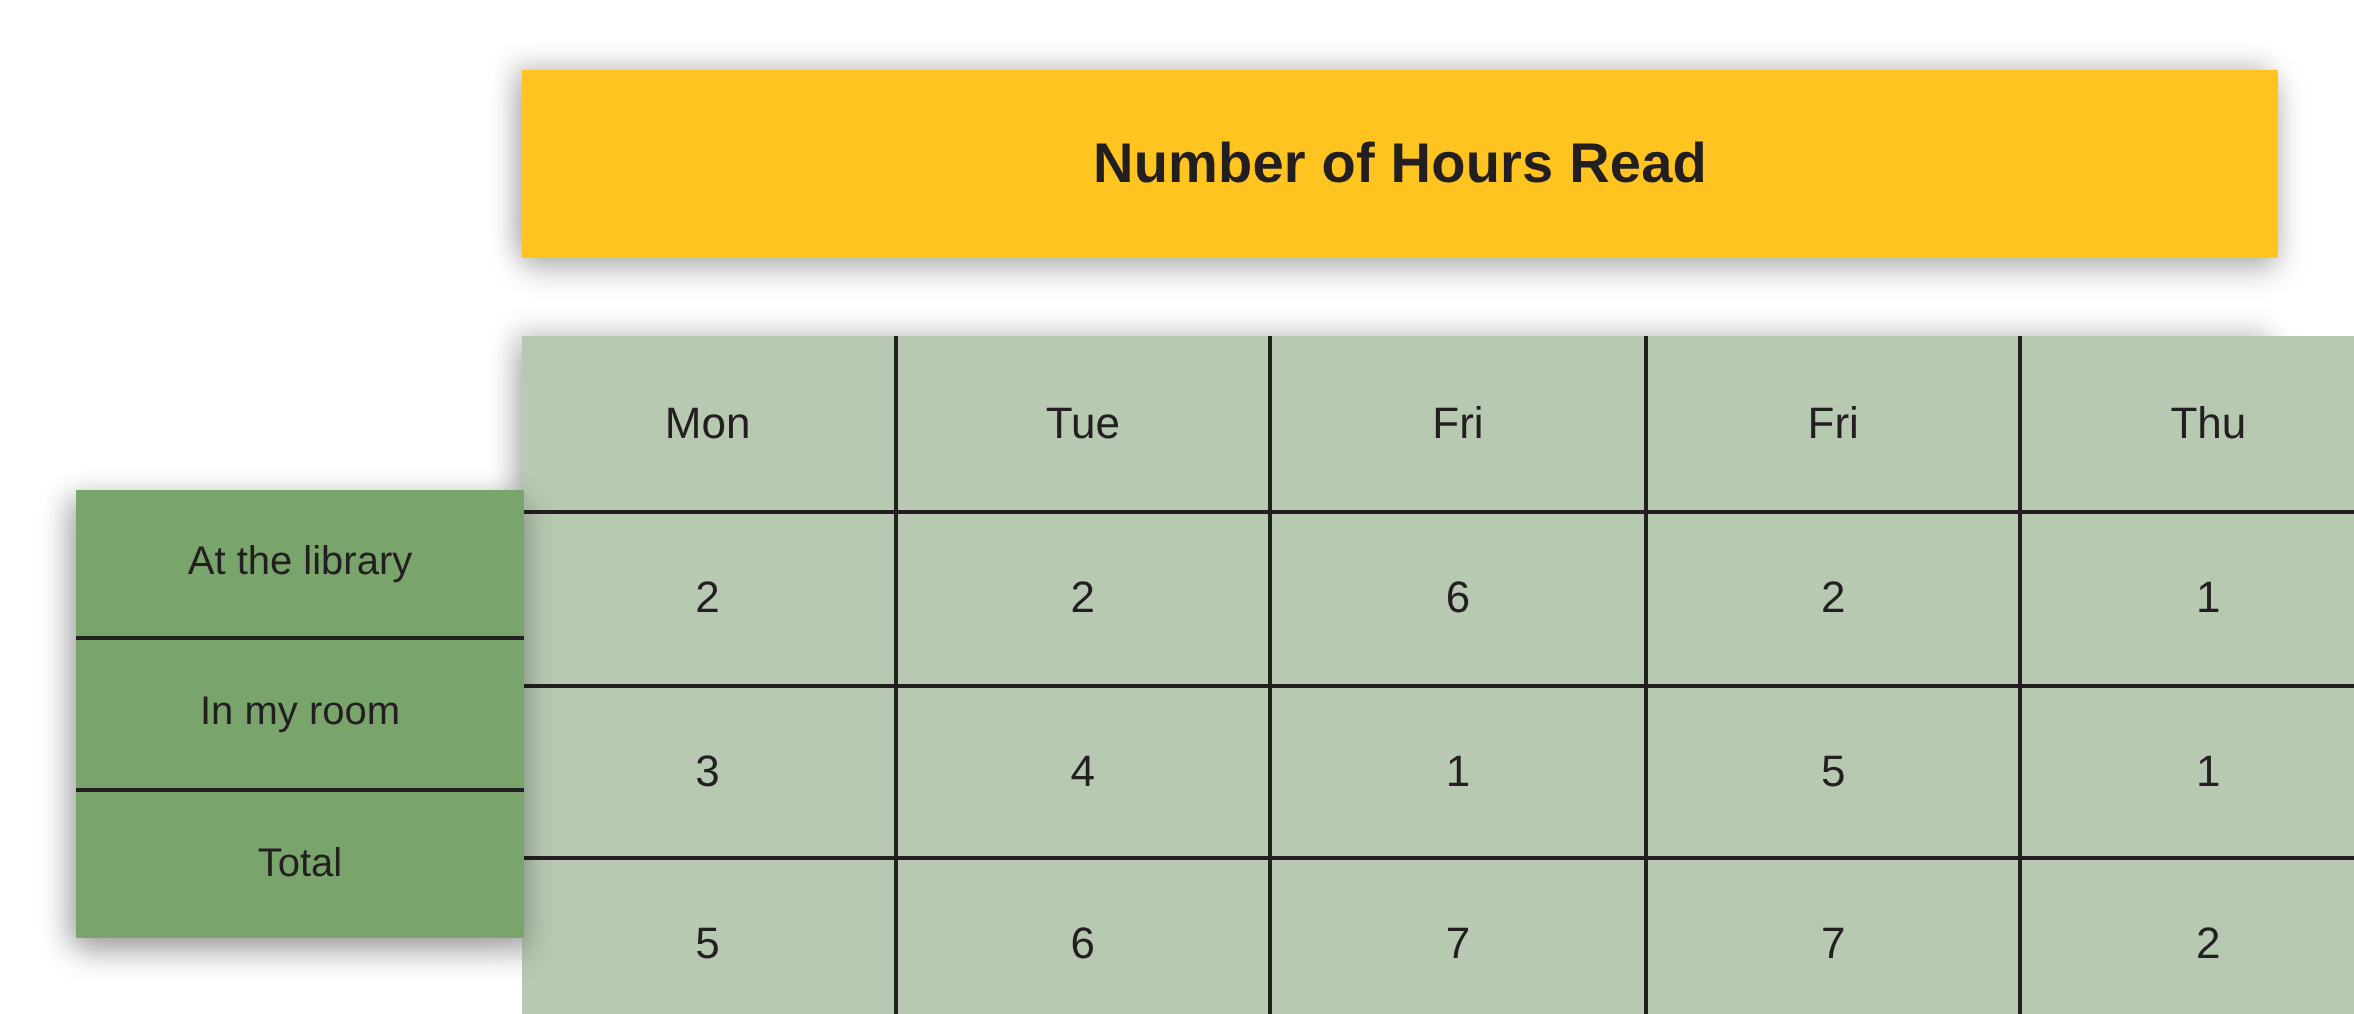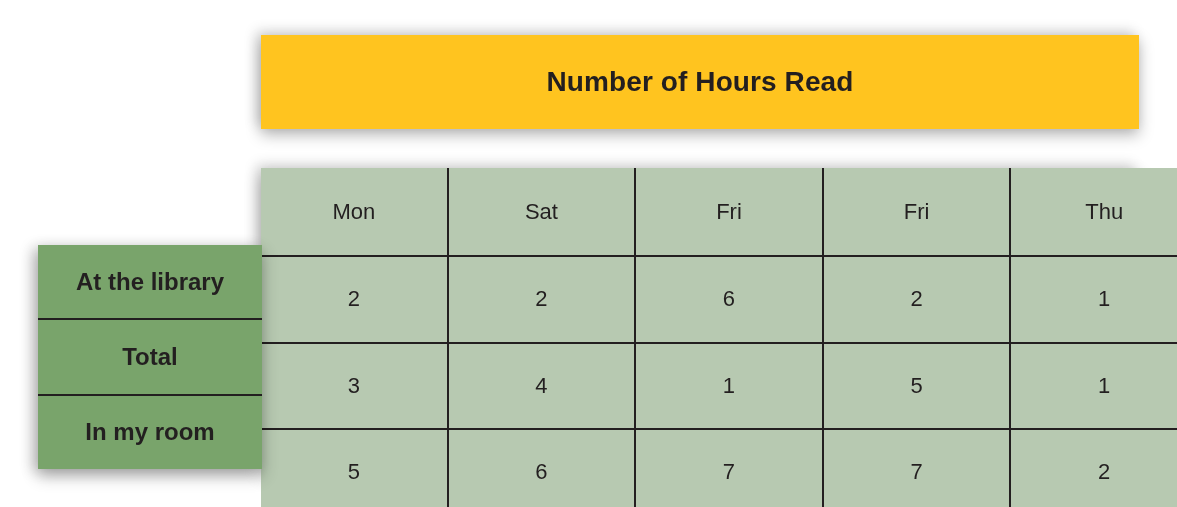--- a/index.html
+++ b/index.html
@@ -62,26 +62,25 @@
     box-sizing: border-box;
     display: flex;
     flex-direction: column;
     z-index: 2;
   }
   .label-cell {
     flex: 1 1 0;
     display: flex;
     align-items: center;
     justify-content: center;
-    font-size: 24px;
+    font-size: 20px;
     color: #231f20;
     border-top: 2px solid #231f20;
     box-sizing: border-box;
     white-space: nowrap;
-    font-weight: bold;
   }
   .label-cell:first-child {
     border-top: none;
   }
 
   
   .table-wrap {
     position: absolute;
     left: 261px;
     top: 168px;
@@ -130,30 +129,30 @@
 <body>
 
 <div class="figure">
 
   <div class="title-banner">
     <div class="title-text">Number of Hours Read</div>
   </div>
 
   <div class="label-panel">
     <div class="label-cell">At the library</div>
+    <div class="label-cell">In my room</div>
     <div class="label-cell">Total</div>
-    <div class="label-cell">In my room</div>
   </div>
 
   <div class="table-wrap">
     <table class="hours">
       <thead>
         <tr>
           <th>Mon</th>
-          <th>Sat</th>
+          <th>Tue</th>
           <th>Fri</th>
           <th>Fri</th>
           <th>Thu</th>
         </tr>
       </thead>
       <tbody>
         <tr>
           <td>2</td>
           <td>2</td>
           <td>6</td>

